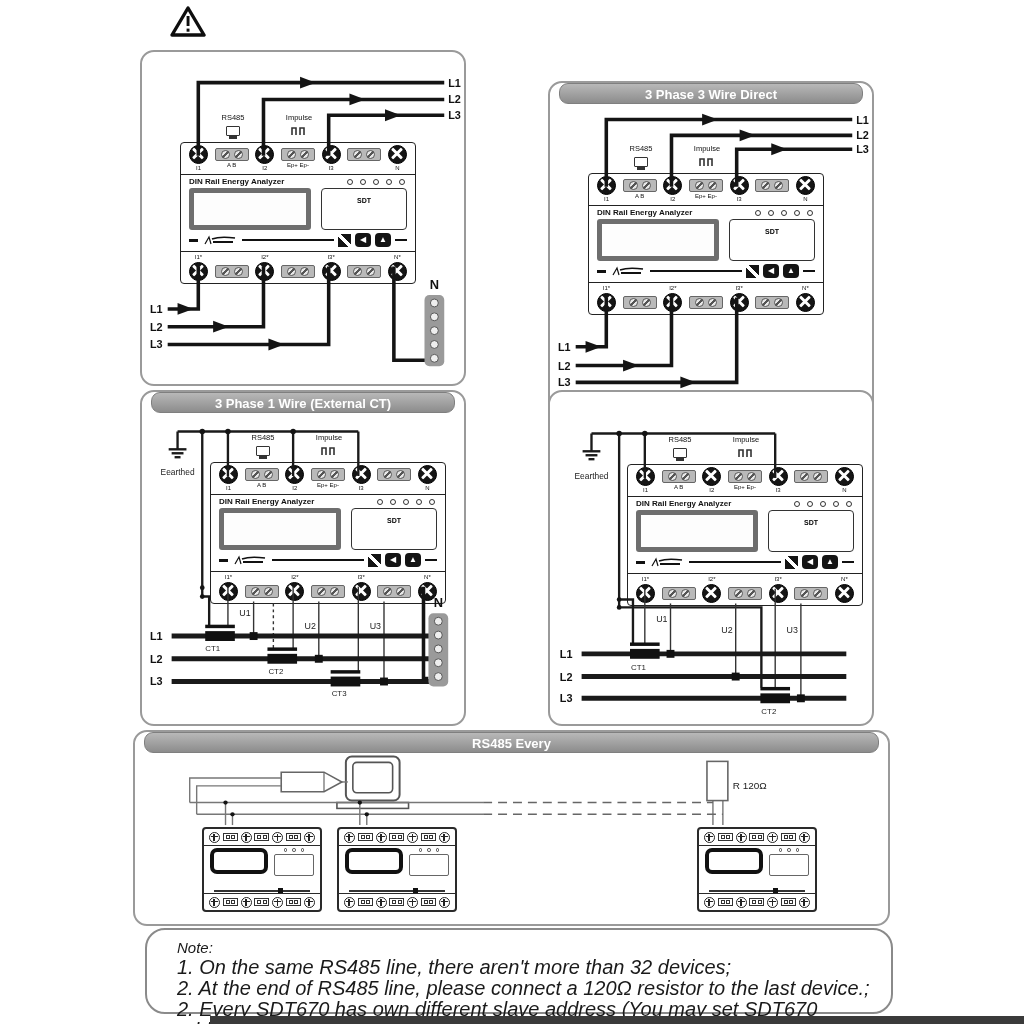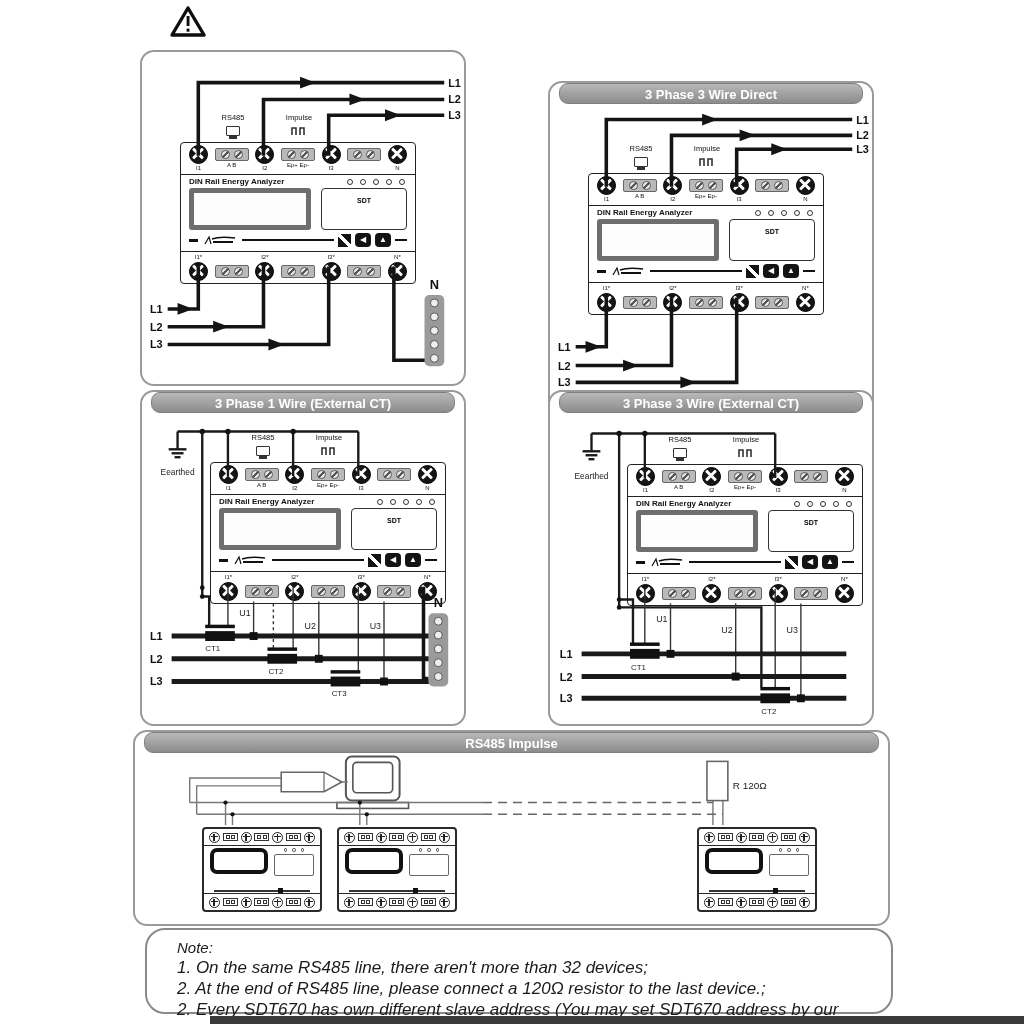--- a/index.html
+++ b/index.html
@@ -77,21 +77,21 @@
   .mini-right{flex:1;}
   .mini-dots{display:flex;gap:5px;justify-content:center;margin:0 0 2px;}
   .mini-dots i{width:3.5px;height:3.5px;border:1px solid #444;border-radius:50%;box-sizing:border-box;}
   .mini-box{height:20px;border:1px solid #666;border-radius:2px;}
   .mini-line{height:2px;background:#333;margin:1px 10px;position:relative;}
   .mini-line i{position:absolute;right:28%;top:-2px;width:5px;height:5px;background:#111;}
 
   
   .notebox{position:absolute;left:145px;top:928px;width:748px;height:86px;border:2px solid #8a8a8a;border-radius:20px;box-sizing:border-box;font-style:italic;color:#1a1a1a;}
   .note-heading{font-size:15px;margin:9px 0 1px 30px;}
-  .note-item{font-size:17px;margin-left:30px;line-height:21px;}
+  .note-item{font-size:20px;margin-left:30px;line-height:21px;}
 
   .bottombar{position:absolute;left:210px;top:1016px;width:814px;height:8px;background:#3a3a3a;}
 
   
   svg text{font-family:"Liberation Sans",sans-serif;}
   .wT{stroke:#141414;stroke-width:3.6;fill:none;}
   .wM{stroke:#1a1a1a;stroke-width:2.4;fill:none;}
   .wL{stroke:#1a1a1a;stroke-width:5;fill:none;}
   .wS{stroke:#333;stroke-width:1.4;fill:none;}
   .wG{stroke:#777;stroke-width:1.4;fill:none;}
@@ -608,21 +608,20 @@
     <text class="tU" x="176" y="240">U2</text>
     <text class="tU" x="242" y="240">U3</text>
     <text class="tC" x="64" y="262">CT1</text>
     <text class="tC" x="128" y="285">CT2</text>
     <text class="tC" x="192" y="308">CT3</text>
     <text class="tN" x="300" y="218">N</text>
   </svg>
 </div>
 
 <div class="panel" id="panel-br">
-  <div class="panel-title">3 Phase 3 Wire (External CT)</div>
   <div class="meter-slot" style="left:77px;top:72px;">
   <div class="meter">
     <div class="m-ann m-rs485">
       <span class="ann-text">RS485</span>
       <span class="rs485-icon"></span>
     </div>
     <div class="m-ann m-impulse">
       <span class="ann-text">Impulse</span>
       <svg class="impulse-svg" viewBox="0 0 16 11">
         <path d="M1,10 V3 H5 V10 M9,10 V3 H13 V10" stroke="#333" stroke-width="1.6" fill="none"></path>
@@ -783,21 +782,21 @@
     <text class="tL" x="10" y="314">L3</text>
     <text class="tU" x="119" y="233">U1</text>
     <text class="tU" x="185" y="244">U2</text>
     <text class="tU" x="251" y="244">U3</text>
     <text class="tC" x="82" y="281">CT1</text>
     <text class="tC" x="214" y="326">CT2</text>
   </svg>
 </div>
 
 <div class="panel" id="panel-rs">
-  <div class="panel-title">RS485 Impulse</div>
+  <div class="panel-title">RS485 Every</div>
   <div class="mini" style="left:67px;top:95px;">
   <div class="mini-strip top">
     <span class="mscrew"></span>
         <span class="mpair">
           <i></i>
           <i></i>
         </span>
     <span class="mscrew"></span>
         <span class="mpair">
           <i></i>

